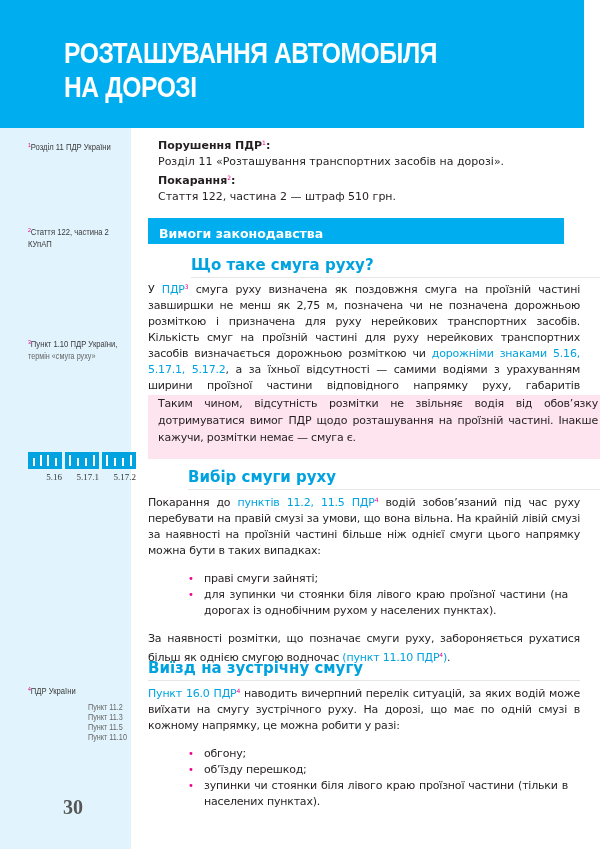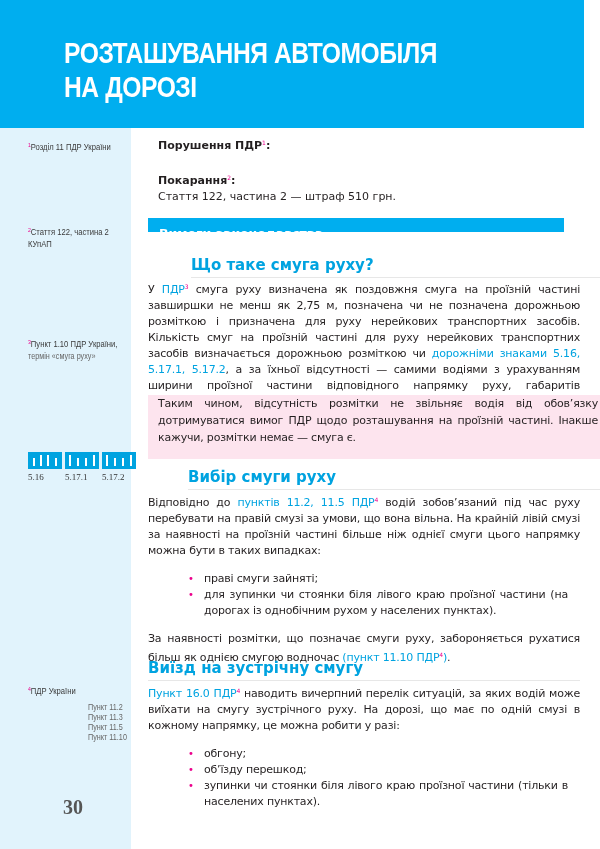--- a/index.html
+++ b/index.html
@@ -12,30 +12,30 @@
     .sidebar { position: absolute; left: 0; top: 128px; width: 131px; height: 721px; background: #e1f3fc; }
     .fn { position: absolute; left: 28px; font-family: "Liberation Sans", sans-serif; font-size: 9px; line-height: 12px;
       color: #3a3a3a; transform: scaleX(0.85); transform-origin: left top; white-space: nowrap; }
     .fn sup { color: #ec008c; font-size: 6px; vertical-align: 3px; }
     .fn .sub { color: #666; font-size: 8.5px; }
     .signs { position: absolute; left: 28px; top: 452px; display: flex; gap: 3px; }
     .sign { width: 34px; height: 17px; background: #00a3e0; position: relative; }
     .sign i { position: absolute; top: 3px; width: 1.5px; height: 11px; background: #fff; }
     .sign-labels { position: absolute; left: 28px; top: 472px; display: flex; gap: 3px;
       font-family: "Liberation Serif", serif; font-size: 9px; color: #333; }
-    .sign-labels span { width: 34px; text-align: left; }
+    .sign-labels span { width: 34px; text-align: right; }
     .page-refs { position: absolute; left: 88px; top: 702px; font-family: "Liberation Sans", sans-serif;
       font-size: 8.5px; line-height: 10px; color: #666; transform: scaleX(0.85); transform-origin: left top; }
     .page-number { position: absolute; left: 63px; top: 796px; font-family: Liberation Serif, serif;
       font-weight: bold; font-size: 20px; color: #555; }
     .main { position: absolute; left: 148px; top: 128px; width: 440px; font-size: 11px; }
     .intro { position: absolute; left: 10px; top: 7px; font-size: 11px; line-height: 16px; }
     .intro b { font-weight: bold; }
     .intro sup, .body sup { color: #ec008c; font-size: 6px; vertical-align: 4px; }
-    .section-band { position: absolute; left: 0; top: 90px; width: 416px; height: 14px; background: #00aeef;
+    .section-band { position: absolute; left: 0; top: 90px; width: 416px; height: 26px; background: #00aeef;
       color: #ffffff; font-weight: bold; font-size: 12.5px; line-height: 31px; padding-left: 11px; box-sizing: border-box; }
     .subhead { position: absolute; left: 0; width: 432px; color: #00a3e0; font-weight: bold; font-size: 15px;
       line-height: 20px; border-bottom: 1px solid #e7e7e7; padding-bottom: 2px; }
     .body { position: absolute; left: 0; width: 432px; font-size: 11px; line-height: 16px; text-align: justify;
       letter-spacing: -0.2px; }
     .link { color: #00a3e0; }
     .note { position: absolute; left: 0; top: 267px; width: 460px; height: 64px; background: #fde4ee;
       box-sizing: border-box; padding: 0 10px; font-size: 11px; line-height: 17px; text-align: justify; letter-spacing: -0.2px; }
     ul.bullets { list-style: none; margin: 12px; padding: 0 0 0 28px; }
     ul.bullets li { position: relative; padding-left: 16px; }
@@ -98,37 +98,37 @@
   <div>Пункт 11.2</div>
   <div>Пункт 11.3</div>
   <div>Пункт 11.5</div>
   <div>Пункт 11.10</div>
 </div>
 <div class="page-number">30</div>
 
 <div class="main">
   <div class="intro">
     <b>Порушення ПДР</b><sup>1</sup><b>:</b><br>
-    <br>
+    <span>Розділ 11 «Розташування транспортних засобів на дорозі».</span><br>
     <b>Покарання</b><sup>2</sup><b>:</b><br>
     <span>Стаття 122, частина 2 — штраф 510 грн.</span>
   </div>
 
   <div class="section-band">Вимоги законодавства</div>
 
   <div class="subhead" style="top:127px;margin-left:43px;">Що таке смуга руху?</div>
   <div class="body" style="top:151px;">
     <span>У </span><span class="link">ПДР</span><sup>3</sup><span> смуга руху визначена як поздовжня смуга на проїзній частині завширшки не менш як 2,75 м, позначена чи не позначена дорожньою розміткою і призначена для руху нерейкових транспортних засобів. Кількість смуг на проїзній частині для руху нерейкових транспортних засобів визначається дорожньою розміткою чи </span><span class="link">дорожніми знаками 5.16, 5.17.1, 5.17.2</span><span>, а за їхньої відсутності — самими водіями з урахуванням ширини проїзної частини відповідного напрямку руху, габаритів транспортних засобів і безпечних інтервалів між ними.</span>
   </div>
 
   <div class="note">Таким чином, відсутність розмітки не звільняє водія від обов’язку дотримуватися вимог ПДР щодо розташування на проїзній частині. Інакше кажучи, розмітки немає — смуга є.</div>
 
   <div class="subhead" style="top:339px;margin-left:40px;">Вибір смуги руху</div>
   <div class="body" style="top:364px;">
-    <span>Відповідно до </span><span class="link">пунктів 11.2, 11.5 ПДР</span><sup>4</sup><span> водій зобов’язаний під час руху перебувати на правій смузі за умови, що вона вільна. На крайній лівій смузі за наявності на проїзній частині більше ніж однієї смуги цього напрямку можна бути в таких випадках:</span>
+    <span>Покарання до </span><span class="link">пунктів 11.2, 11.5 ПДР</span><sup>4</sup><span> водій зобов’язаний під час руху перебувати на правій смузі за умови, що вона вільна. На крайній лівій смузі за наявності на проїзній частині більше ніж однієї смуги цього напрямку можна бути в таких випадках:</span>
     <ul class="bullets">
       <li>праві смуги зайняті;</li>
       <li>для зупинки чи стоянки біля лівого краю проїзної частини (на дорогах із однобічним рухом у населених пунктах).</li>
     </ul>
     <span>За наявності розмітки, що позначає смуги руху, забороняється рухатися більш як однією смугою водночас </span><span class="link"><span>(пункт 11.10 ПДР</span><sup>4</sup><span>)</span></span><span>.</span>
   </div>
 
   <div class="subhead" style="top:530px;">Виїзд на зустрічну смугу</div>
   <div class="body" style="top:555px;">
     <span class="link">Пункт 16.0 ПДР</span><sup>4</sup><span> наводить вичерпний перелік ситуацій, за яких водій може виїхати на смугу зустрічного руху. На дорозі, що має по одній смузі в кожному напрямку, це можна робити у разі:</span>

